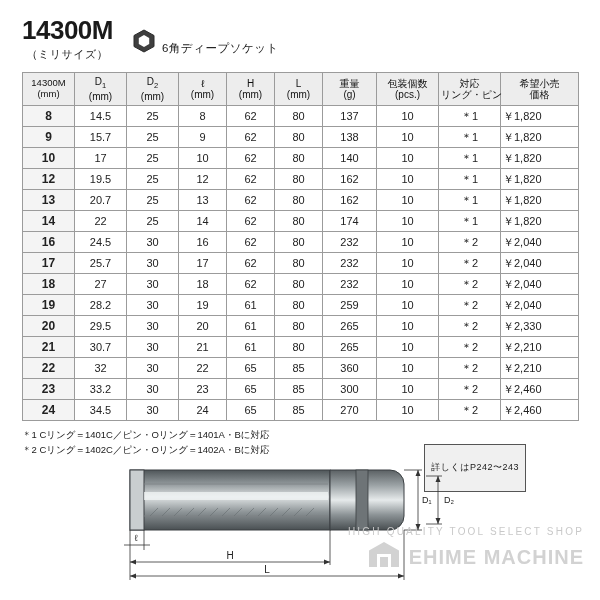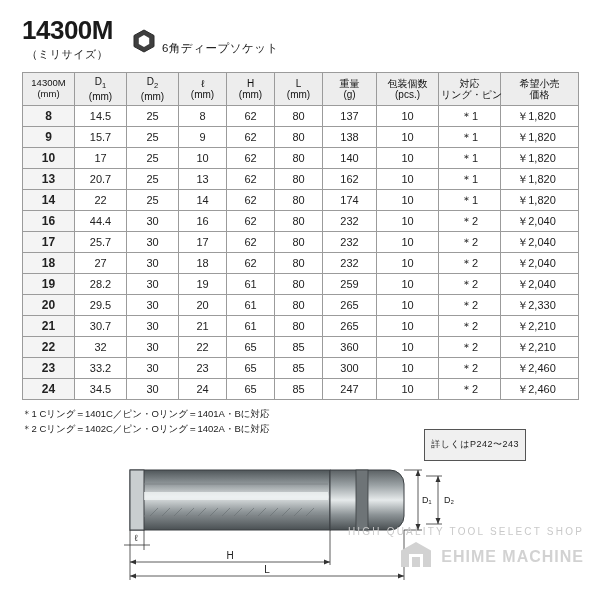--- a/index.html
+++ b/index.html
@@ -37,41 +37,41 @@
     background:#ededed;
     font-size:10px;
     font-weight:normal;
     height:32px;
     line-height:1.15;
     color:#111;
   }
   thead th.first{font-size:9.5px;}
   tbody td{color:#222;}
   tbody td.size{font-weight:bold;font-size:12px;background:#f4f4f4;}
-  tbody td.price{text-align:center;padding-right:8px;}
+  tbody td.price{text-align:left;padding-right:8px;}
   .sub{font-size:7.5px;vertical-align:sub;}
 
   
   .notes{margin-top:7px;font-size:9.5px;line-height:1.55;position:relative;}
   .notes .line{white-space:nowrap;}
   .ref{
-    position:absolute;right:52px;top:22px;
+    position:absolute;right:52px;top:16px;
     border:1px solid #555;background:#f0f0f0;
-    font-size:9px;padding:8px 6px;letter-spacing:0.5px;
+    font-size:9px;padding:16px 6px;letter-spacing:0.5px;
   }
 
   
   .drawing{position:absolute;left:70px;top:440px;width:400px;height:150px;}
   .wm{
     position:absolute;right:16px;bottom:26px;width:300px;opacity:1;
     pointer-events:none;
   }
   .wm-top{font-size:10px;letter-spacing:2.2px;color:#c9c9c9;text-align:right;margin-bottom:3px;}
   .wm-main{display:flex;align-items:center;justify-content:flex-end;gap:8px;}
-  .wm-main .txt{font-size:16px;letter-spacing:1px;color:#d2d2d2;font-weight:bold;}
+  .wm-main .txt{font-size:20px;letter-spacing:1px;color:#d2d2d2;font-weight:bold;}
 </style>
 </head>
 <body>
 
 <div class="page">
 
   <div class="header">
     <div class="title-block">
       <div class="title">14300M</div>
       <div class="subtitle">（ミリサイズ）</div>
@@ -175,20 +175,32 @@
           <td>25</td>
           <td>10</td>
           <td>62</td>
           <td>80</td>
           <td>140</td>
           <td>10</td>
           <td>＊1</td>
           <td class="price">￥1,820</td>
         </tr>
         <tr>
+          <td class="size">12</td>
+          <td>19.5</td>
+          <td>25</td>
+          <td>12</td>
+          <td>62</td>
+          <td>80</td>
+          <td>162</td>
+          <td>10</td>
+          <td>＊1</td>
+          <td class="price">￥1,820</td>
+        </tr>
+        <tr>
           <td class="size">13</td>
           <td>20.7</td>
           <td>25</td>
           <td>13</td>
           <td>62</td>
           <td>80</td>
           <td>162</td>
           <td>10</td>
           <td>＊1</td>
           <td class="price">￥1,820</td>
@@ -200,21 +212,21 @@
           <td>14</td>
           <td>62</td>
           <td>80</td>
           <td>174</td>
           <td>10</td>
           <td>＊1</td>
           <td class="price">￥1,820</td>
         </tr>
         <tr>
           <td class="size">16</td>
-          <td>44.4</td>
+          <td>24.5</td>
           <td>30</td>
           <td>16</td>
           <td>62</td>
           <td>80</td>
           <td>232</td>
           <td>10</td>
           <td>＊2</td>
           <td class="price">￥2,040</td>
         </tr>
         <tr>
@@ -301,21 +313,21 @@
           <td>＊2</td>
           <td class="price">￥2,460</td>
         </tr>
         <tr>
           <td class="size">24</td>
           <td>34.5</td>
           <td>30</td>
           <td>24</td>
           <td>65</td>
           <td>85</td>
-          <td>247</td>
+          <td>270</td>
           <td>10</td>
           <td>＊2</td>
           <td class="price">￥2,460</td>
         </tr>
       </tbody>
   </table>
 
   <div class="notes">
     <div class="line">＊1 Cリング＝1401C／ピン・Oリング＝1401A・Bに対応</div>
     <div class="line">＊2 Cリング＝1402C／ピン・Oリング＝1402A・Bに対応</div>

